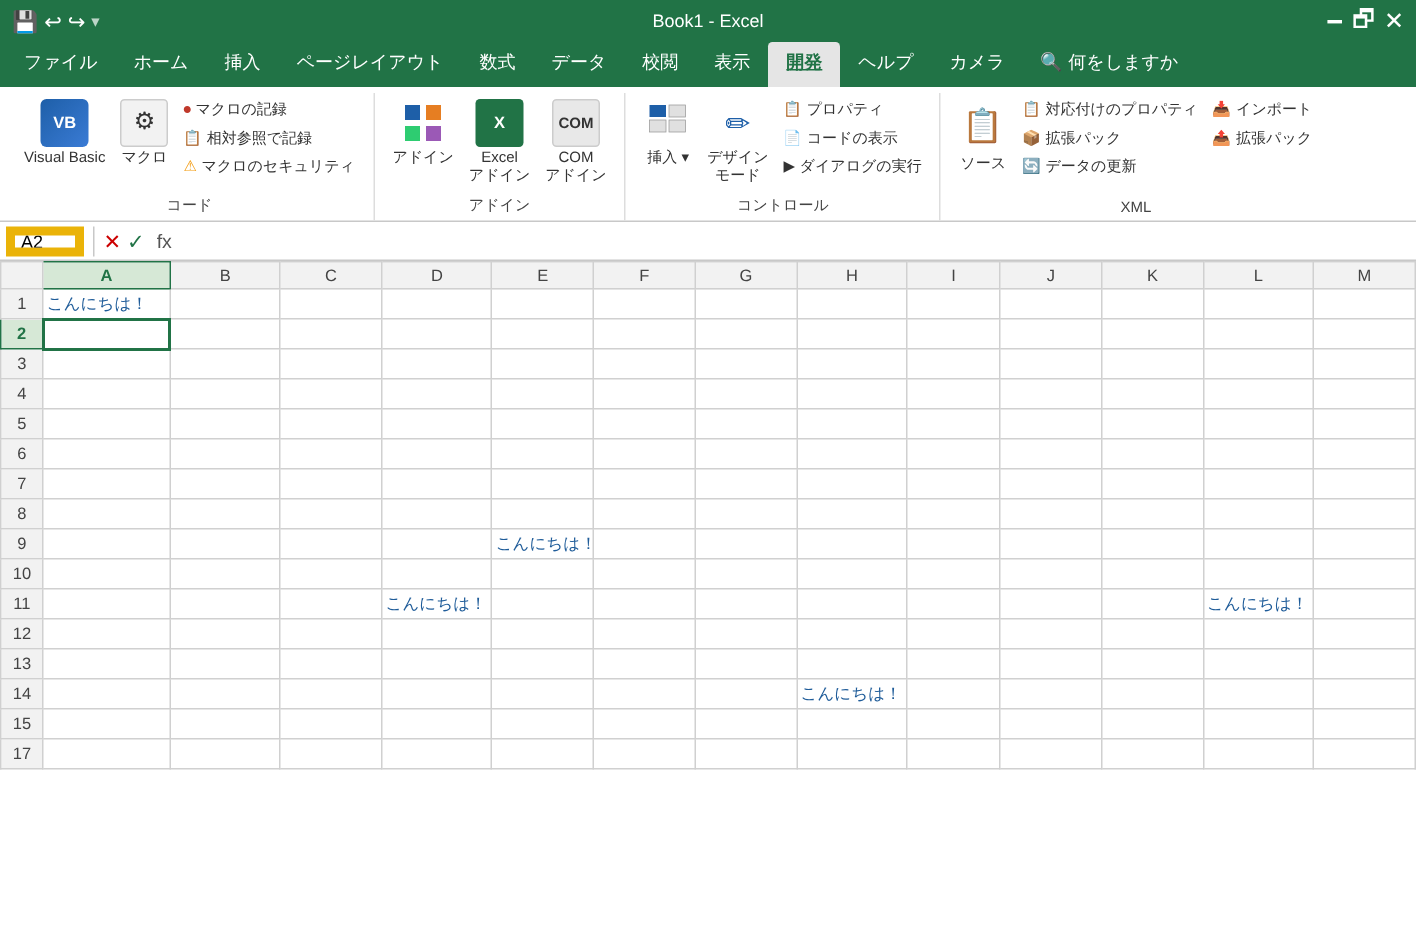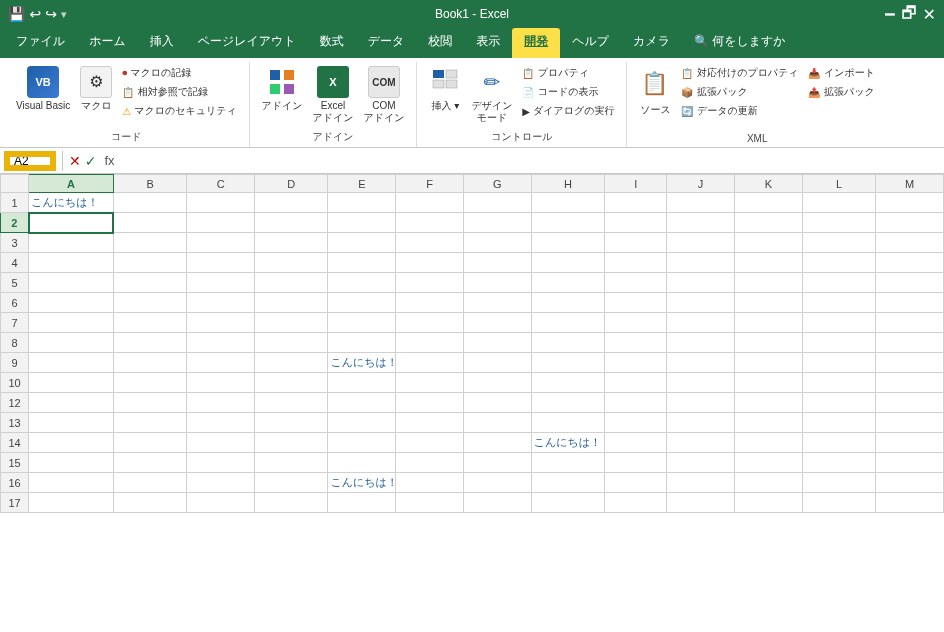--- a/index.html
+++ b/index.html
@@ -28,21 +28,21 @@
       height: 30px;
     }
     .ribbon-tab {
       padding: 5px 12px;
       font-size: 12px;
       color: white;
       cursor: pointer;
       border-radius: 3px 3px 0 0;
     }
     .ribbon-tab.active {
-      background: #fde047;
+      background: #e5e5e5;
       color: #217346;
       font-weight: 600;
       text-decoration: underline;
     }
 
     
     .ribbon {
       background: #fff;
       border-bottom: 1px solid #c8c8c8;
       display: flex;
@@ -599,20 +599,36 @@
             <td></td>
             <td></td>
             <td></td>
             <td></td>
             <td></td>
             <td></td>
             <td></td>
             <td></td>
         </tr>
 
+        <tr>
+          <td class="row-num">11</td>
+          <td></td>
+            <td></td>
+            <td></td>
+          <td><span class="cell-text">こんにちは！</span></td>
+          <td></td>
+            <td></td>
+            <td></td>
+            <td></td>
+            <td></td>
+            <td></td>
+            <td></td>
+          <td><span class="cell-text">こんにちは！</span></td>
+          <td></td>
+        </tr>
 
         <tr>
           <td class="row-num">12</td>
           <td></td>
             <td></td>
             <td></td>
             <td></td>
             <td></td>
             <td></td>
             <td></td>
@@ -668,36 +684,20 @@
             <td></td>
             <td></td>
             <td></td>
             <td></td>
             <td></td>
             <td></td>
             <td></td>
             <td></td>
         </tr>
 
-        <tr>
-          <td class="row-num">16</td>
-          <td></td>
-            <td></td>
-            <td></td>
-            <td></td>
-          <td><span class="cell-text">こんにちは！</span></td>
-          <td></td>
-            <td></td>
-            <td></td>
-            <td></td>
-            <td></td>
-            <td></td>
-            <td></td>
-            <td></td>
-        </tr>
 
         <tr>
           <td class="row-num">17</td>
           <td></td>
             <td></td>
             <td></td>
             <td></td>
             <td></td>
             <td></td>
             <td></td>

